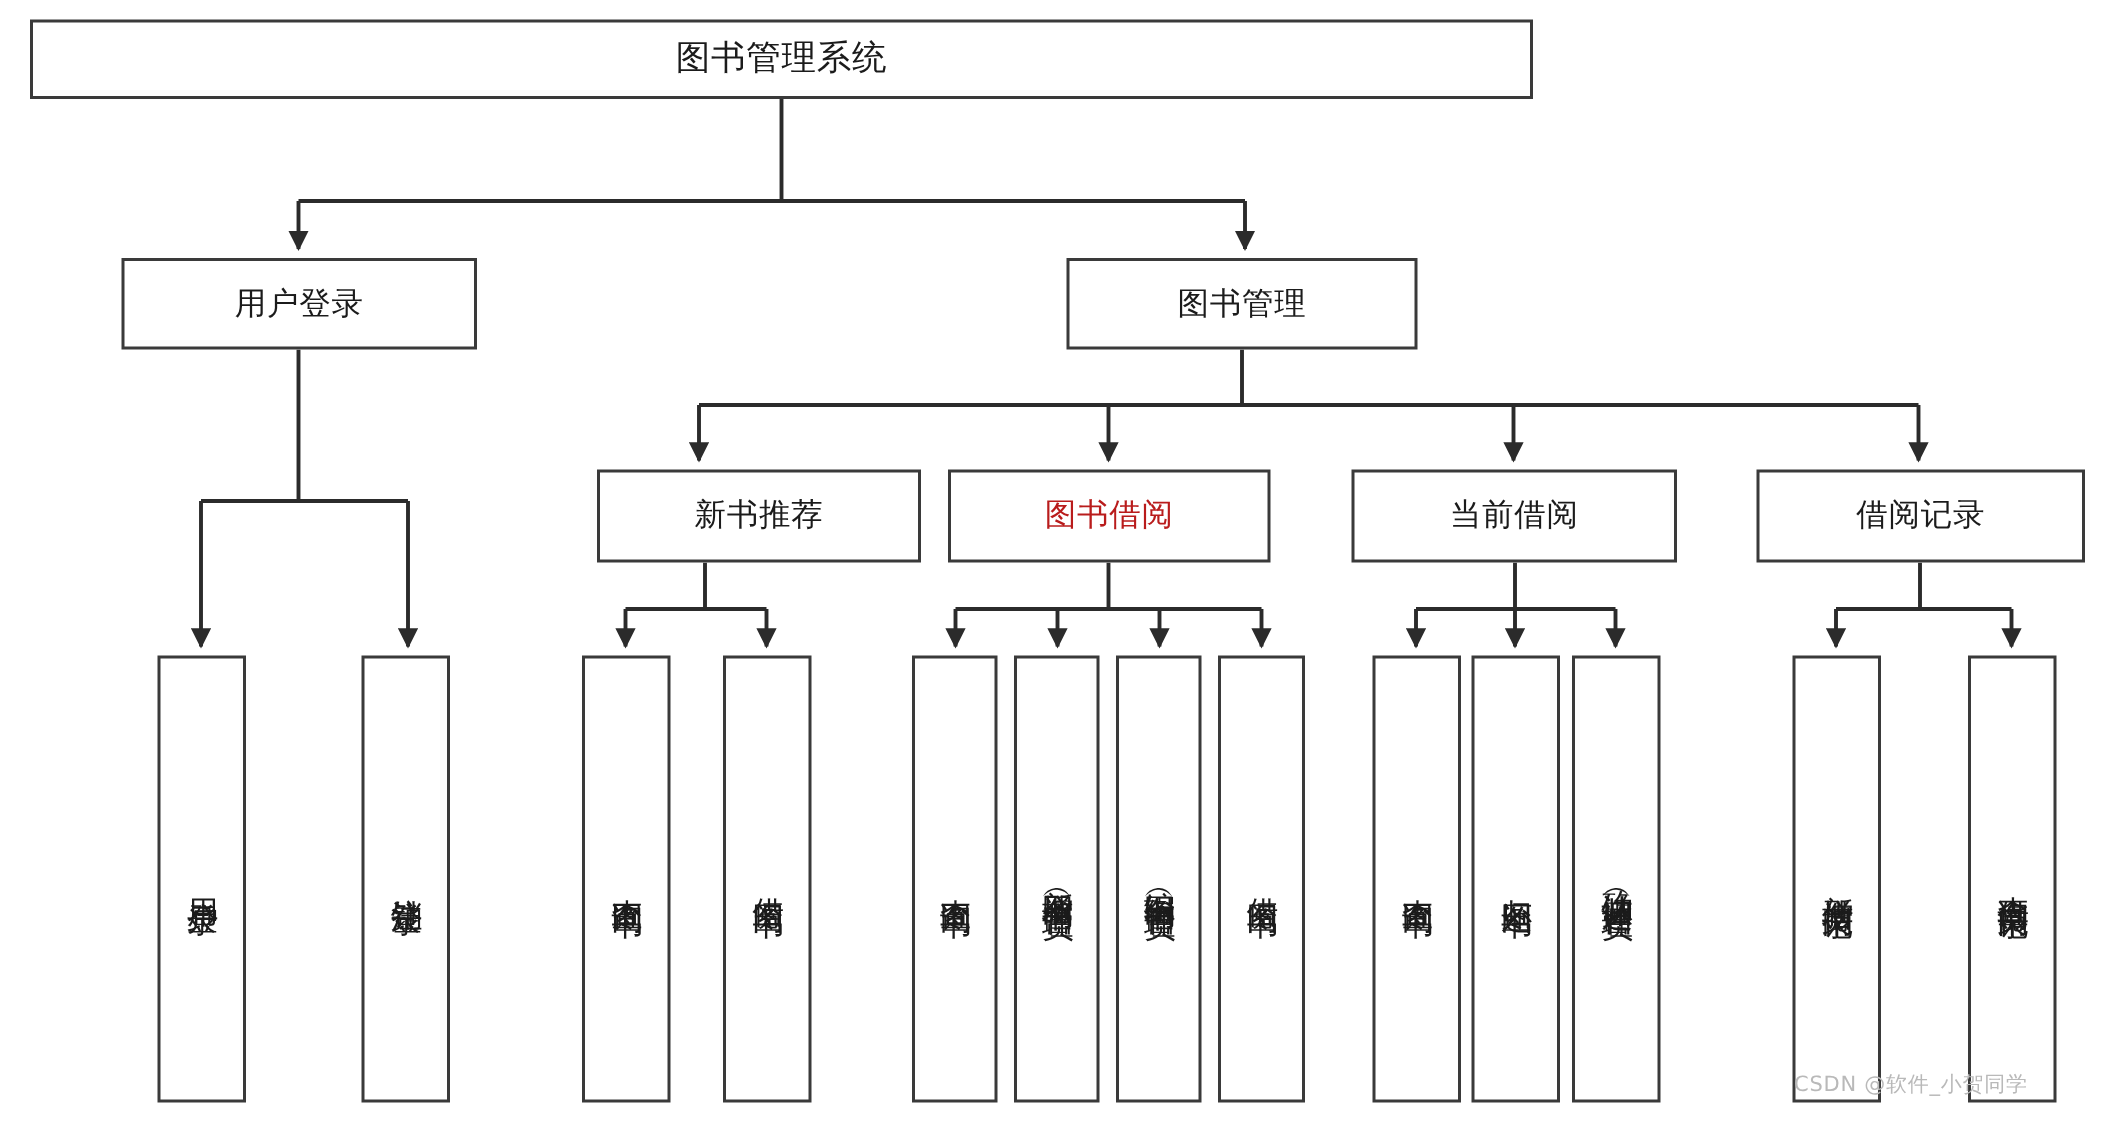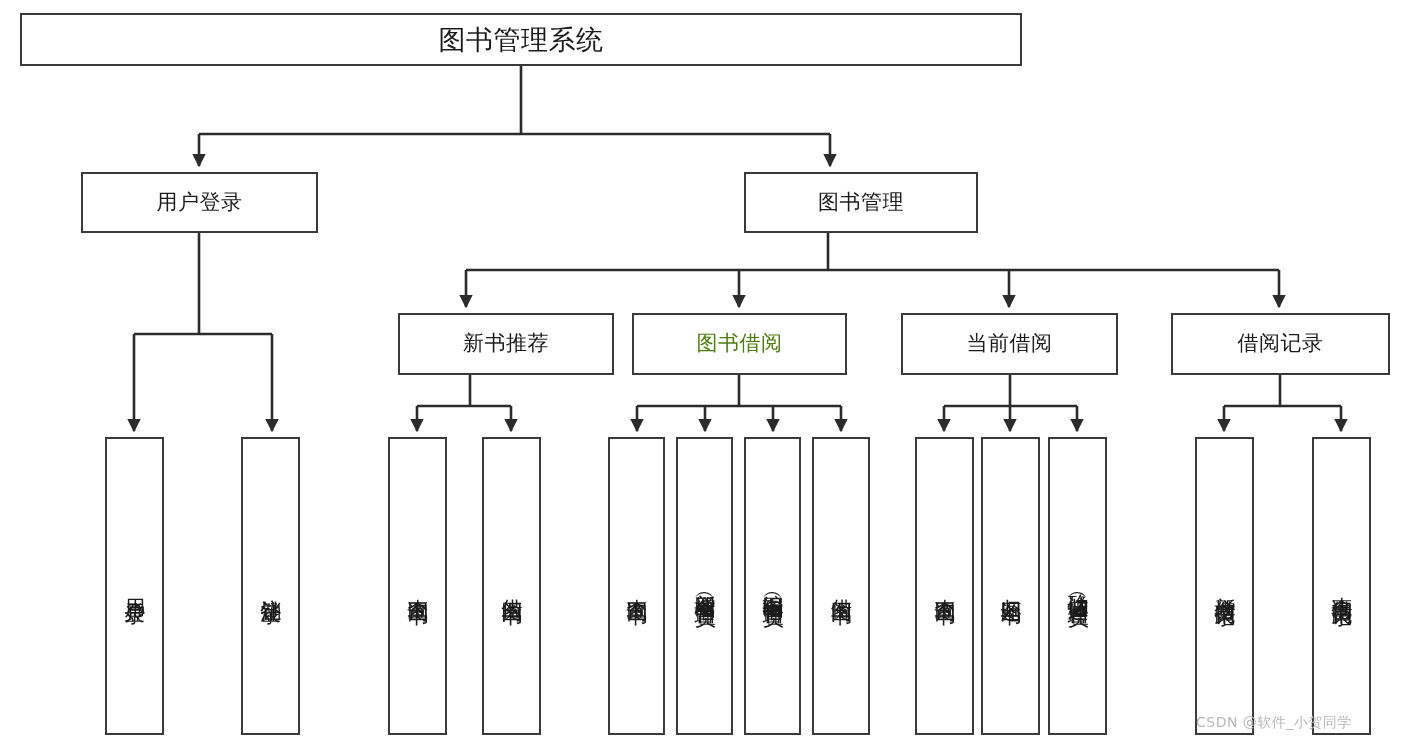--- a/index.html
+++ b/index.html
@@ -45,21 +45,21 @@
   .node-label-v {
     font-size: 21px;
     color: #1b1b1b;
     writing-mode: vertical-rl;
     text-orientation: upright;
     letter-spacing: 2px;
     line-height: 1.2;
     white-space: nowrap;
   }
   .title-label {
-    font-size: 27px;
+    font-size: 23px;
   }
   .watermark {
     position: absolute;
     font-size: 14px;
     color: #b9b9b9;
     white-space: nowrap;
     letter-spacing: 0.5px;
     pointer-events: none;
   }
 </style>
@@ -118,29 +118,29 @@
     </g>
   </svg>
 
   <div class="node-box" id="node-root" style="left: 20px; top: 13px; width: 1002px; height: 53px; border-color: rgb(58, 58, 58); background: rgb(255, 255, 255);">
     <span class="node-label-h title-label" style="color: rgb(27, 27, 27);">图书管理系统</span>
   </div>
 
   <div class="node-box" id="node-l2-0" style="left: 81px; top: 172px; width: 237px; height: 61px; border-color: rgb(58, 58, 58); background: rgb(255, 255, 255);">
     <span class="node-label-h" style="color: rgb(27, 27, 27);">用户登录</span>
   </div>
-  <div class="node-box" id="node-l2-1" style="left: 711px; top: 172px; width: 234px; height: 61px; border-color: rgb(58, 58, 58); background: rgb(255, 255, 255); margin-left: 33px;">
+  <div class="node-box" id="node-l2-1" style="left: 711px; top: 172px; width: 234px; height: 61px; border-color: rgb(58, 58, 58); background: rgb(255, 255, 255);">
     <span class="node-label-h" style="color: rgb(27, 27, 27);">图书管理</span>
   </div>
 
   <div class="node-box" id="node-l3-0" style="left: 362px; top: 313px; width: 216px; height: 62px; border-color: rgb(58, 58, 58); background: rgb(255, 255, 255); margin-left: 36px;">
     <span class="node-label-h" style="color: rgb(27, 27, 27);">新书推荐</span>
   </div>
   <div class="node-box" id="node-l3-1" style="left: 632px; top: 313px; width: 215px; height: 62px; border-color: rgb(58, 58, 58); background: rgb(255, 255, 255);">
-    <span class="node-label-h" style="color: #4d7c0f;">图书借阅</span>
+    <span class="node-label-h" style="color: #b91c1c;">图书借阅</span>
   </div>
   <div class="node-box" id="node-l3-3" style="left: 1171px; top: 313px; width: 219px; height: 62px; border-color: rgb(58, 58, 58); background: rgb(255, 255, 255);">
     <span class="node-label-h" style="color: rgb(27, 27, 27);">借阅记录</span>
   </div>
   <div class="node-box" id="node-l3-2" style="left: 901px; top: 313px; width: 217px; height: 62px; border-color: rgb(58, 58, 58); background: rgb(255, 255, 255);">
     <span class="node-label-h" style="color: rgb(27, 27, 27);">当前借阅</span>
   </div>
 
   <div class="node-box" id="node-leaf-0" style="left: 105px; top: 437px; width: 59px; height: 298px; border-color: rgb(58, 58, 58); background: rgb(255, 255, 255);">
     <span class="node-label-v" style="color: rgb(27, 27, 27);">用户登录</span>

